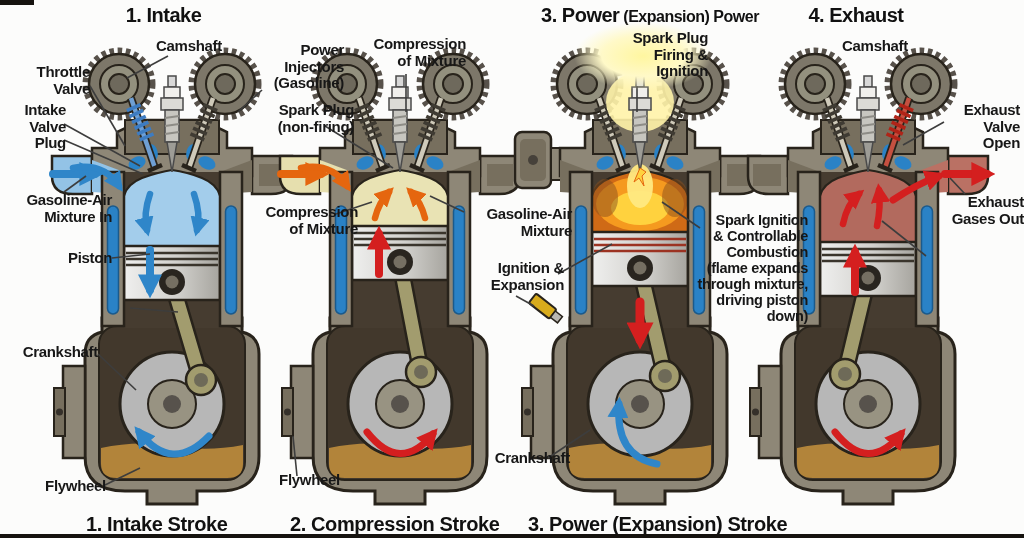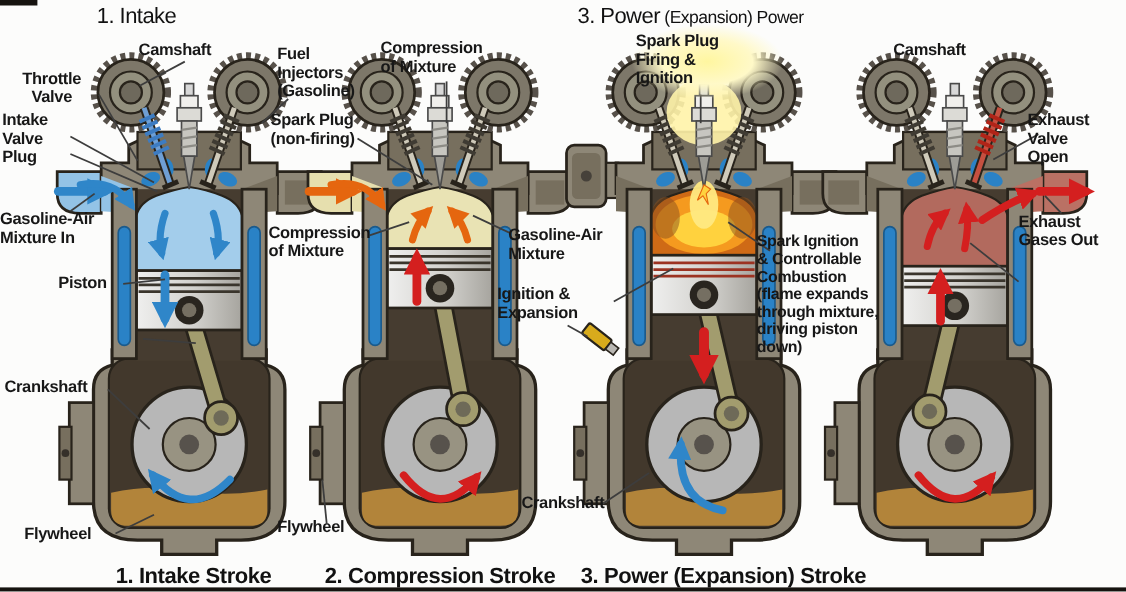--- a/index.html
+++ b/index.html
@@ -1,27 +1,27 @@
 <!DOCTYPE html>
 <html><head>
 <meta charset="utf-8">
 <style>
   html,body{margin:0;padding:0}
   #stage{position:relative;width:1024px;height:538px;background:#fcfcfb;overflow:hidden;
          font-family:"Liberation Sans","DejaVu Sans",sans-serif;}
   #sceneWrap{position:absolute;left:0;top:0;z-index:1}
   .lbl{position:absolute;font-weight:700;font-size:15px;line-height:16.5px;letter-spacing:-0.3px;
-       color:#171717;white-space:pre-line;text-align:left;z-index:2}
-  .r{text-align:center}
+       color:#171717;white-space:pre-line;text-align:right;z-index:2}
+  .r{text-align:right}
   .small{font-size:14.5px;line-height:16px}
-  .hdr{position:absolute;font-weight:400;font-size:20px;line-height:24px;letter-spacing:-0.5px;
-       color:#111;white-space:nowrap;z-index:2}
+  .hdr{position:absolute;font-weight:700;font-size:20px;line-height:24px;letter-spacing:-0.5px;
+       color:#111;white-space:nowrap;text-align:center;z-index:2}
   .hdr .suf{font-size:16px;margin-left:4px}
   .ftr{position:absolute;font-weight:700;font-size:20px;line-height:24px;letter-spacing:-0.4px;
-       color:#111;white-space:nowrap;text-align:center;z-index:2}
+       color:#111;white-space:nowrap;z-index:2}
   .glow{background:radial-gradient(closest-side,#fff6a0 0%,#fff9c8 60%,rgba(252,252,251,0) 100%);
         padding:8px 4px 10px}
   .strip{position:absolute;background:#16130f;z-index:3}
 </style>
 </head>
 <body>
 
 <div id="stage">
 
   <div id="sceneWrap"><svg width="1024" height="538" viewBox="0 0 1024 538">
@@ -359,34 +359,35 @@
         <line x1="516" y1="296" x2="534" y2="306" stroke="#3d3d3d" stroke-width="1.6"></line>
         <line x1="700" y1="228" x2="662" y2="202" stroke="#3d3d3d" stroke-width="1.6"></line>
         <line x1="548" y1="458" x2="590" y2="430" stroke="#3d3d3d" stroke-width="1.6"></line>
         <line x1="944" y1="122" x2="903" y2="145" stroke="#3d3d3d" stroke-width="1.6"></line>
         <line x1="965" y1="194" x2="950" y2="178" stroke="#3d3d3d" stroke-width="1.6"></line>
         <line x1="926" y1="256" x2="882" y2="221" stroke="#3d3d3d" stroke-width="1.6"></line>
       </svg></div>
 
   <div class="hdr" style="left:88px;top:3px;width:155px"><span>1. Intake</span><span class="suf"></span></div>
   <div class="hdr" style="left:525px;top:3px;width:250px"><span>3. Power</span><span class="suf">(Expansion) Power</span></div>
+  <div class="hdr" style="left:783px;top:3px;width:150px"><span>4. Exhaust</span><span class="suf"></span></div>
 
   <div class="lbl" style="left:126px;top:38px;width:96px">Camshaft</div>
   <div class="lbl r" style="left:4px;top:64px;width:86px">Throttle
 Valve</div>
   <div class="lbl" style="left:2px;top:102px;width:64px">Intake
 Valve
 Plug</div>
   <div class="lbl" style="left:0px;top:192px;width:112px">Gasoline-Air
 Mixture In</div>
   <div class="lbl r" style="left:38px;top:250px;width:74px">Piston</div>
   <div class="lbl" style="left:4px;top:344px;width:94px">Crankshaft</div>
   <div class="lbl" style="left:22px;top:478px;width:84px">Flywheel</div>
 
-  <div class="lbl" style="left:252px;top:42px;width:92px">Fuel
+  <div class="lbl" style="left:252px;top:42px;width:92px">Power
 Injectors
 (Gasoline)</div>
   <div class="lbl" style="left:346px;top:36px;width:120px">Compression
 of Mixture</div>
   <div class="lbl" style="left:246px;top:102px;width:108px">Spark Plug
 (non-firing)</div>
   <div class="lbl" style="left:244px;top:204px;width:114px">Compression
 of Mixture</div>
   <div class="lbl" style="left:252px;top:472px;width:88px">Flywheel</div>
 

